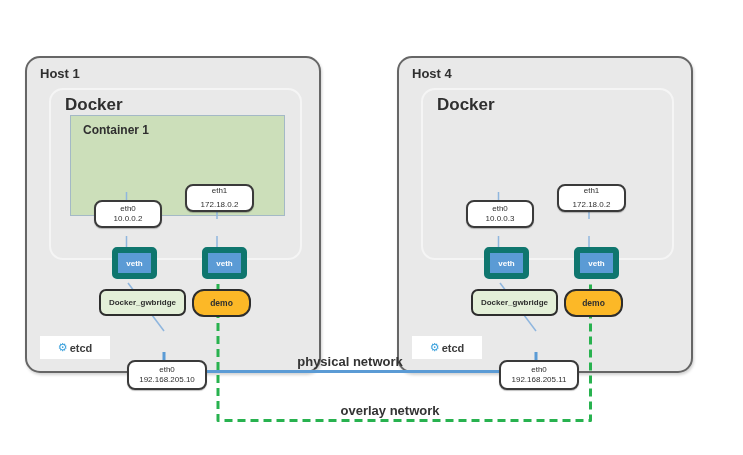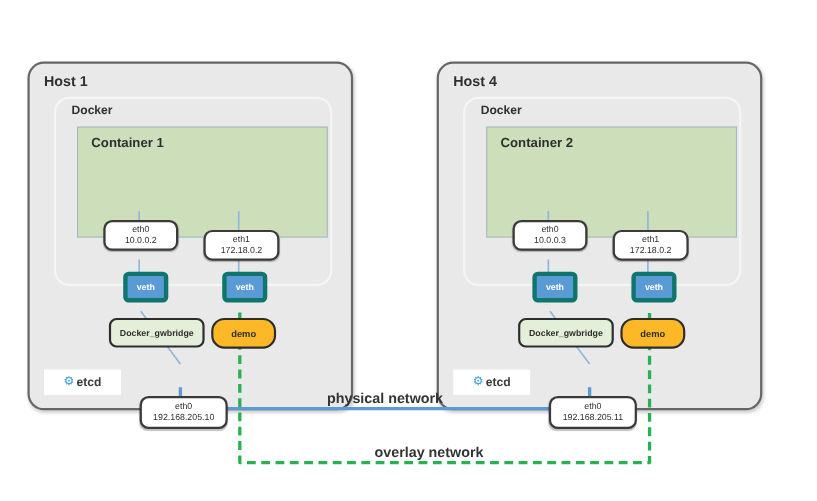--- a/index.html
+++ b/index.html
@@ -16,40 +16,39 @@
     box-shadow:1px 2px 3px rgba(0,0,0,.18);
     margin-top:28px;
   }
   .host1{left:25px;}
   .host2{left:397px;}
   .host-title{position:absolute;left:13px;top:8px;font-size:13px;font-weight:bold;}
   .docker-box{
     position:absolute;left:22px;top:30px;width:249px;height:168px;
     border:2px solid var(--docker_border,#f5f5f5);border-radius:14px;
   }
-  .docker-title{position:absolute;left:14px;top:5px;font-size:11px;font-weight:bold;}
+  .docker-title{position:absolute;left:14px;top:5px;font-size:17px;font-weight:bold;}
   .container-box{
     position:absolute;left:43px;top:57px;width:213px;height:99px;
     background:var(--container_fill,#ccdfba);
     border:1px solid var(--container_border,#a4b9c6);
-    padding-left:13px;
   }
   .container-title{position:absolute;left:12px;top:7px;font-size:12px;font-weight:bold;}
   .iface{
     position:absolute;z-index:2;background:#fff;
     border:2px solid var(--iface_border,#3a3a3a);border-radius:8px;
     display:flex;flex-direction:column;align-items:center;justify-content:center;
     font-size:8px;line-height:10px;text-align:center;
     box-shadow:0 1px 1px rgba(0,0,0,.25);
   }
   .iface.eth0{left:67px;top:142px;width:64px;height:24px;}
-  .iface.eth1{left:158px;top:151px;width:65px;height:24px;}
+  .iface.eth1{left:158px;top:126px;width:65px;height:24px;justify-content:space-between;}
   .veth{
     position:absolute;z-index:2;width:33px;height:20px;
-    background:var(--veth_fill,#5b9bd5);border:4px solid #0f766e;border-radius:5px;
+    background:var(--veth_fill,#5b9bd5);border:6px solid #0f766e;border-radius:5px;
     color:#fff;font-size:8px;font-weight:bold;
     display:flex;align-items:center;justify-content:center;
   }
   .veth.v1{left:85px;top:189px;}
   .veth.v2{left:175px;top:189px;}
   .bridge{
     position:absolute;z-index:2;left:72px;top:231px;width:83px;height:23px;
     background:var(--bridge_fill,#e3efd8);
     border:2px solid var(--box_border_dark,#2d2d2d);border-radius:7px;
     font-size:8px;font-weight:bold;display:flex;align-items:center;justify-content:center;
@@ -136,23 +135,20 @@
       <span>eth0</span>
       <span>192.168.205.10</span>
     </div>
   </div>
 
   <div class="host host2">
     <div class="host-title">Host 4</div>
     <div class="docker-box">
       <div class="docker-title">Docker</div>
     </div>
-    <div class="container-box">
-      <div class="container-title">Container 2</div>
-    </div>
     <div class="iface eth0">
       <span>eth0</span>
       <span>10.0.0.3</span>
     </div>
     <div class="iface eth1">
       <span>eth1</span>
       <span>172.18.0.2</span>
     </div>
     <div class="veth v1">veth</div>
     <div class="veth v2">veth</div>

